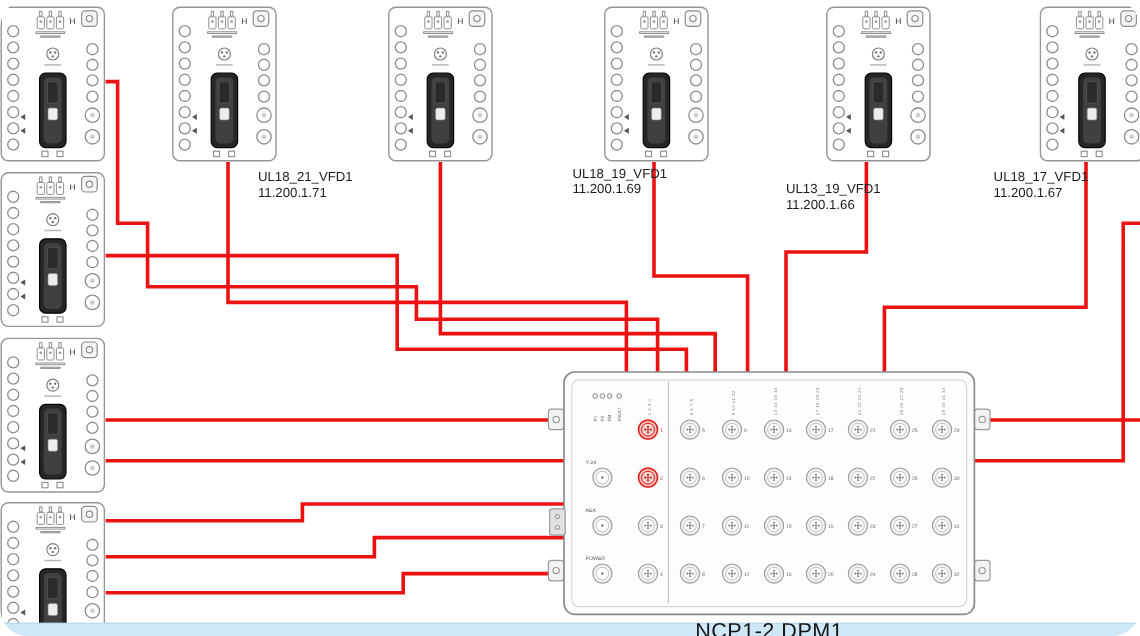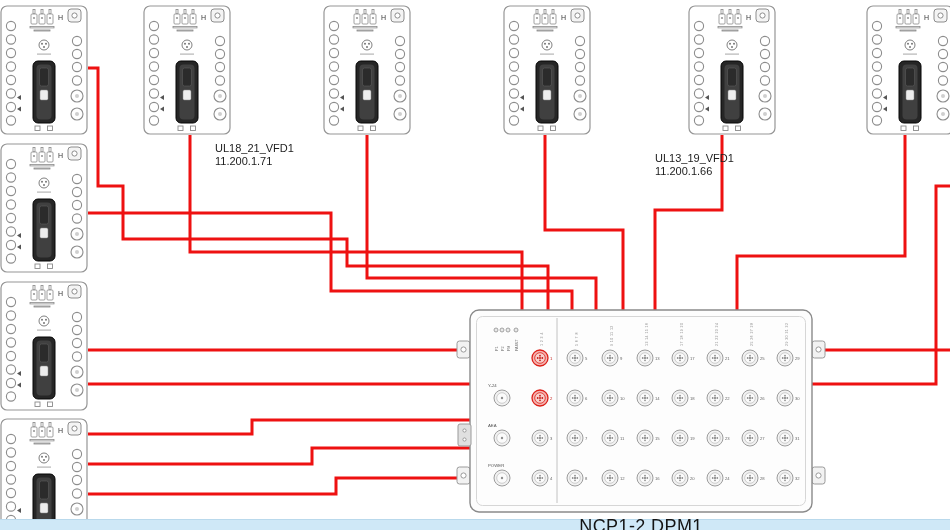--- a/index.html
+++ b/index.html
@@ -1,18 +1,19 @@
 <!DOCTYPE html>
 <html style="--wire: #ee1111;"><head>
 <meta charset="utf-8">
 <style>
   html,body{margin:0;padding:0;background:#fff;}
   .canvas{
     position:relative;width:950px;height:530px;overflow:hidden;background:#ffffff;
     font-family:"Liberation Sans",sans-serif;
+    border-radius:23px;
   }
   svg{font-family:"Liberation Sans",sans-serif;}
   .wires{position:absolute;left:0;top:0;width:950px;height:530px;z-index:1;}
   .wire{fill:none;stroke:var(--wire,#ee1111);stroke-width:3;}
   #modules .module{position:absolute;width:88px;height:130px;z-index:2;}
   .module svg{width:88px;height:130px;display:block;}
   .mod-body{fill:#ffffff;stroke:#969696;stroke-width:1.2;}
   .mc circle{fill:#fff;stroke:#8d8d8d;stroke-width:1.1;}
   .mc .inner{fill:#cfcfcf;stroke:none;}
   .tab{fill:#f4f4f4;stroke:#8d8d8d;stroke-width:1;}
@@ -624,23 +625,31 @@
         <rect class="tick" x="47.5" y="121" width="5" height="4.5"></rect>
       </g>
     </svg>
   </div>
     </div>
 
   <div class="dev-label" style="left:215px;top:142px">
     <div>UL18_21_VFD1</div>
     <div class="addr">11.200.1.71</div>
   </div>
+  <div class="dev-label" style="left:477px;top:139px">
+    <div>UL18_19_VFD1</div>
+    <div class="addr">11.200.1.69</div>
+  </div>
   <div class="dev-label" style="left:655px;top:152px">
     <div>UL13_19_VFD1</div>
     <div class="addr">11.200.1.66</div>
+  </div>
+  <div class="dev-label" style="left:828px;top:142px">
+    <div>UL18_17_VFD1</div>
+    <div class="addr">11.200.1.67</div>
   </div>
 
   <svg class="distro" viewBox="450 298 380 220">
     <g>
       <rect class="d-tab" x="457" y="341" width="13" height="17" rx="2.5"></rect>
         <circle class="d-hole" cx="463.5" cy="349.5" r="2.6"></circle>
       <rect class="d-tab" x="457" y="467" width="13" height="17" rx="2.5"></rect>
         <circle class="d-hole" cx="463.5" cy="475.5" r="2.6"></circle>
       <rect class="d-tab" x="812" y="341" width="13" height="17" rx="2.5"></rect>
         <circle class="d-hole" cx="818.5" cy="349.5" r="2.6"></circle>

